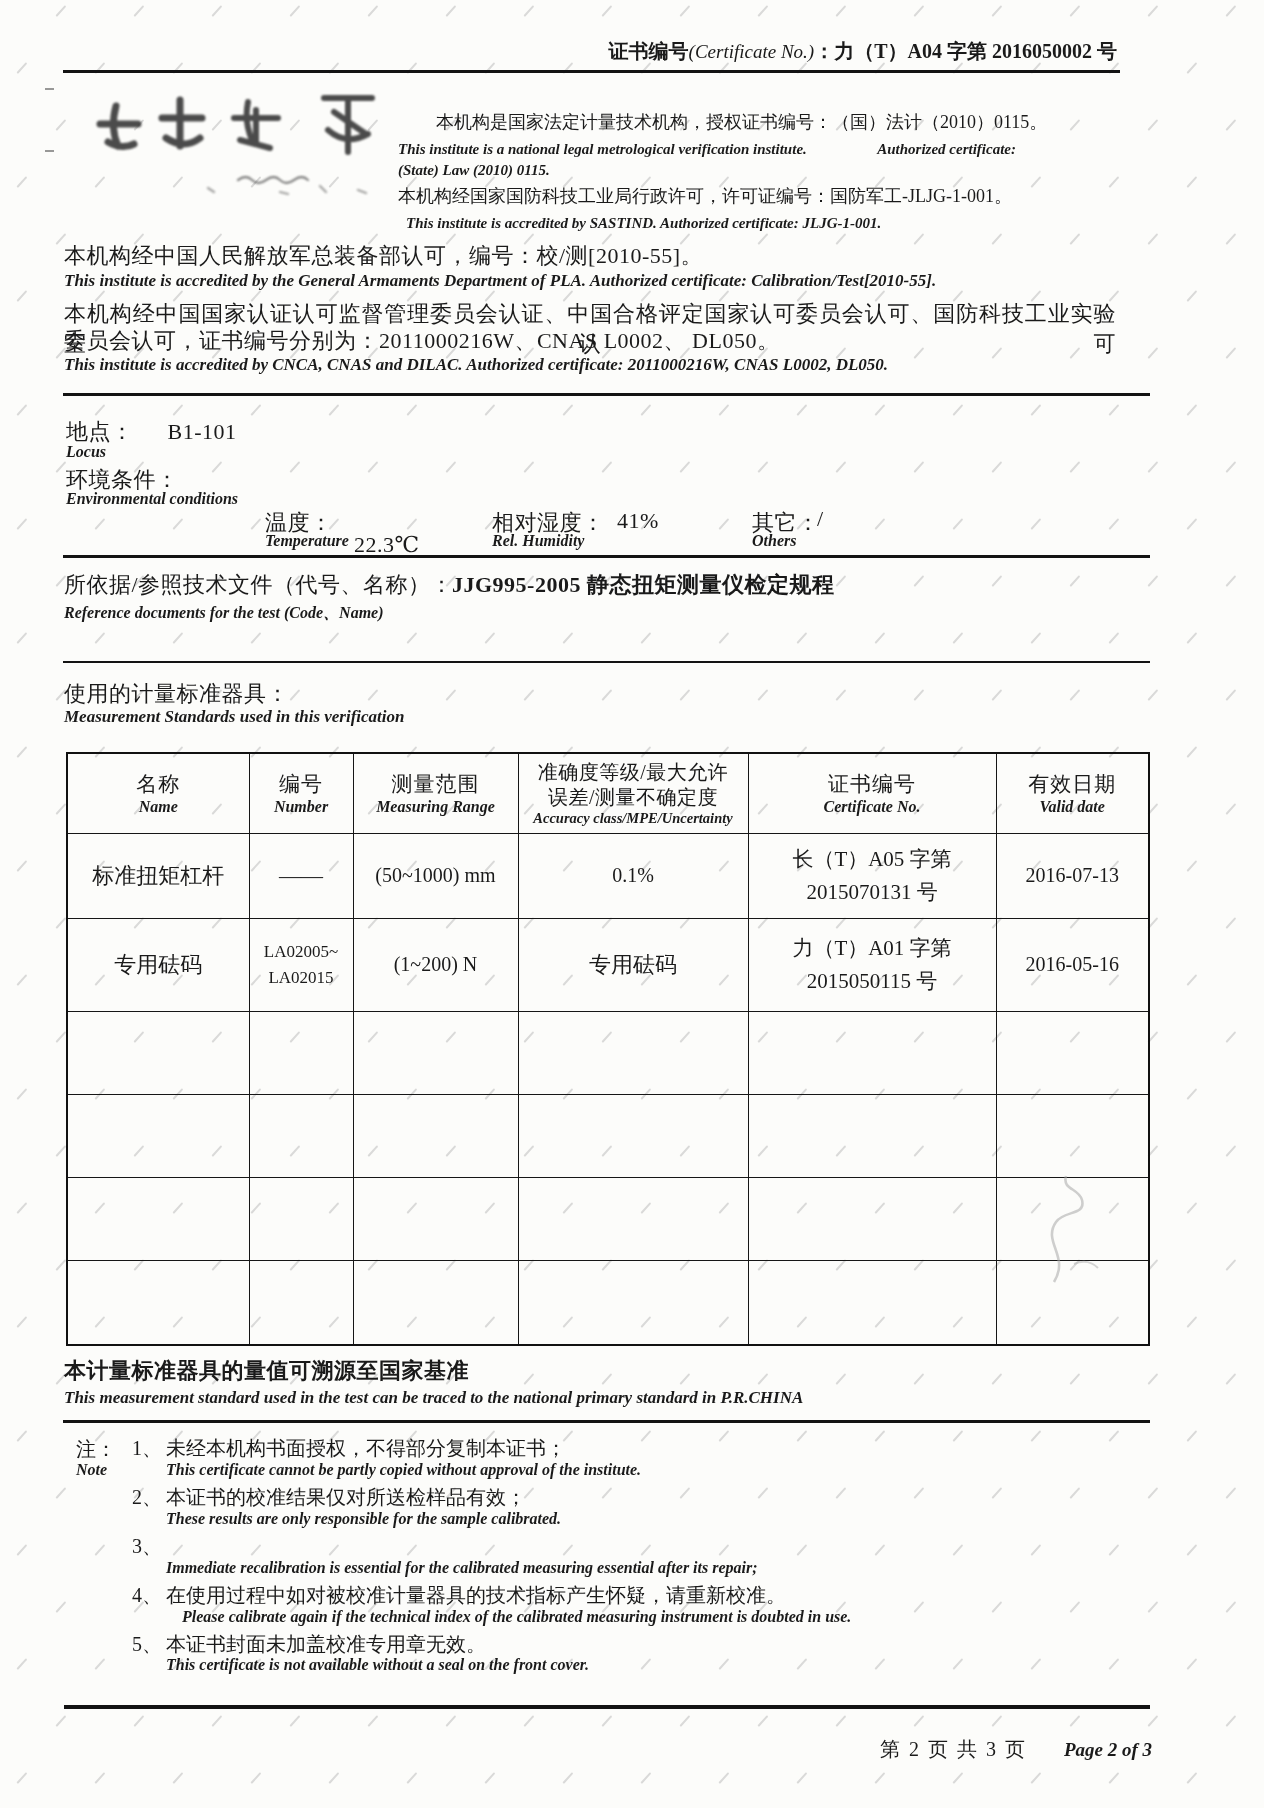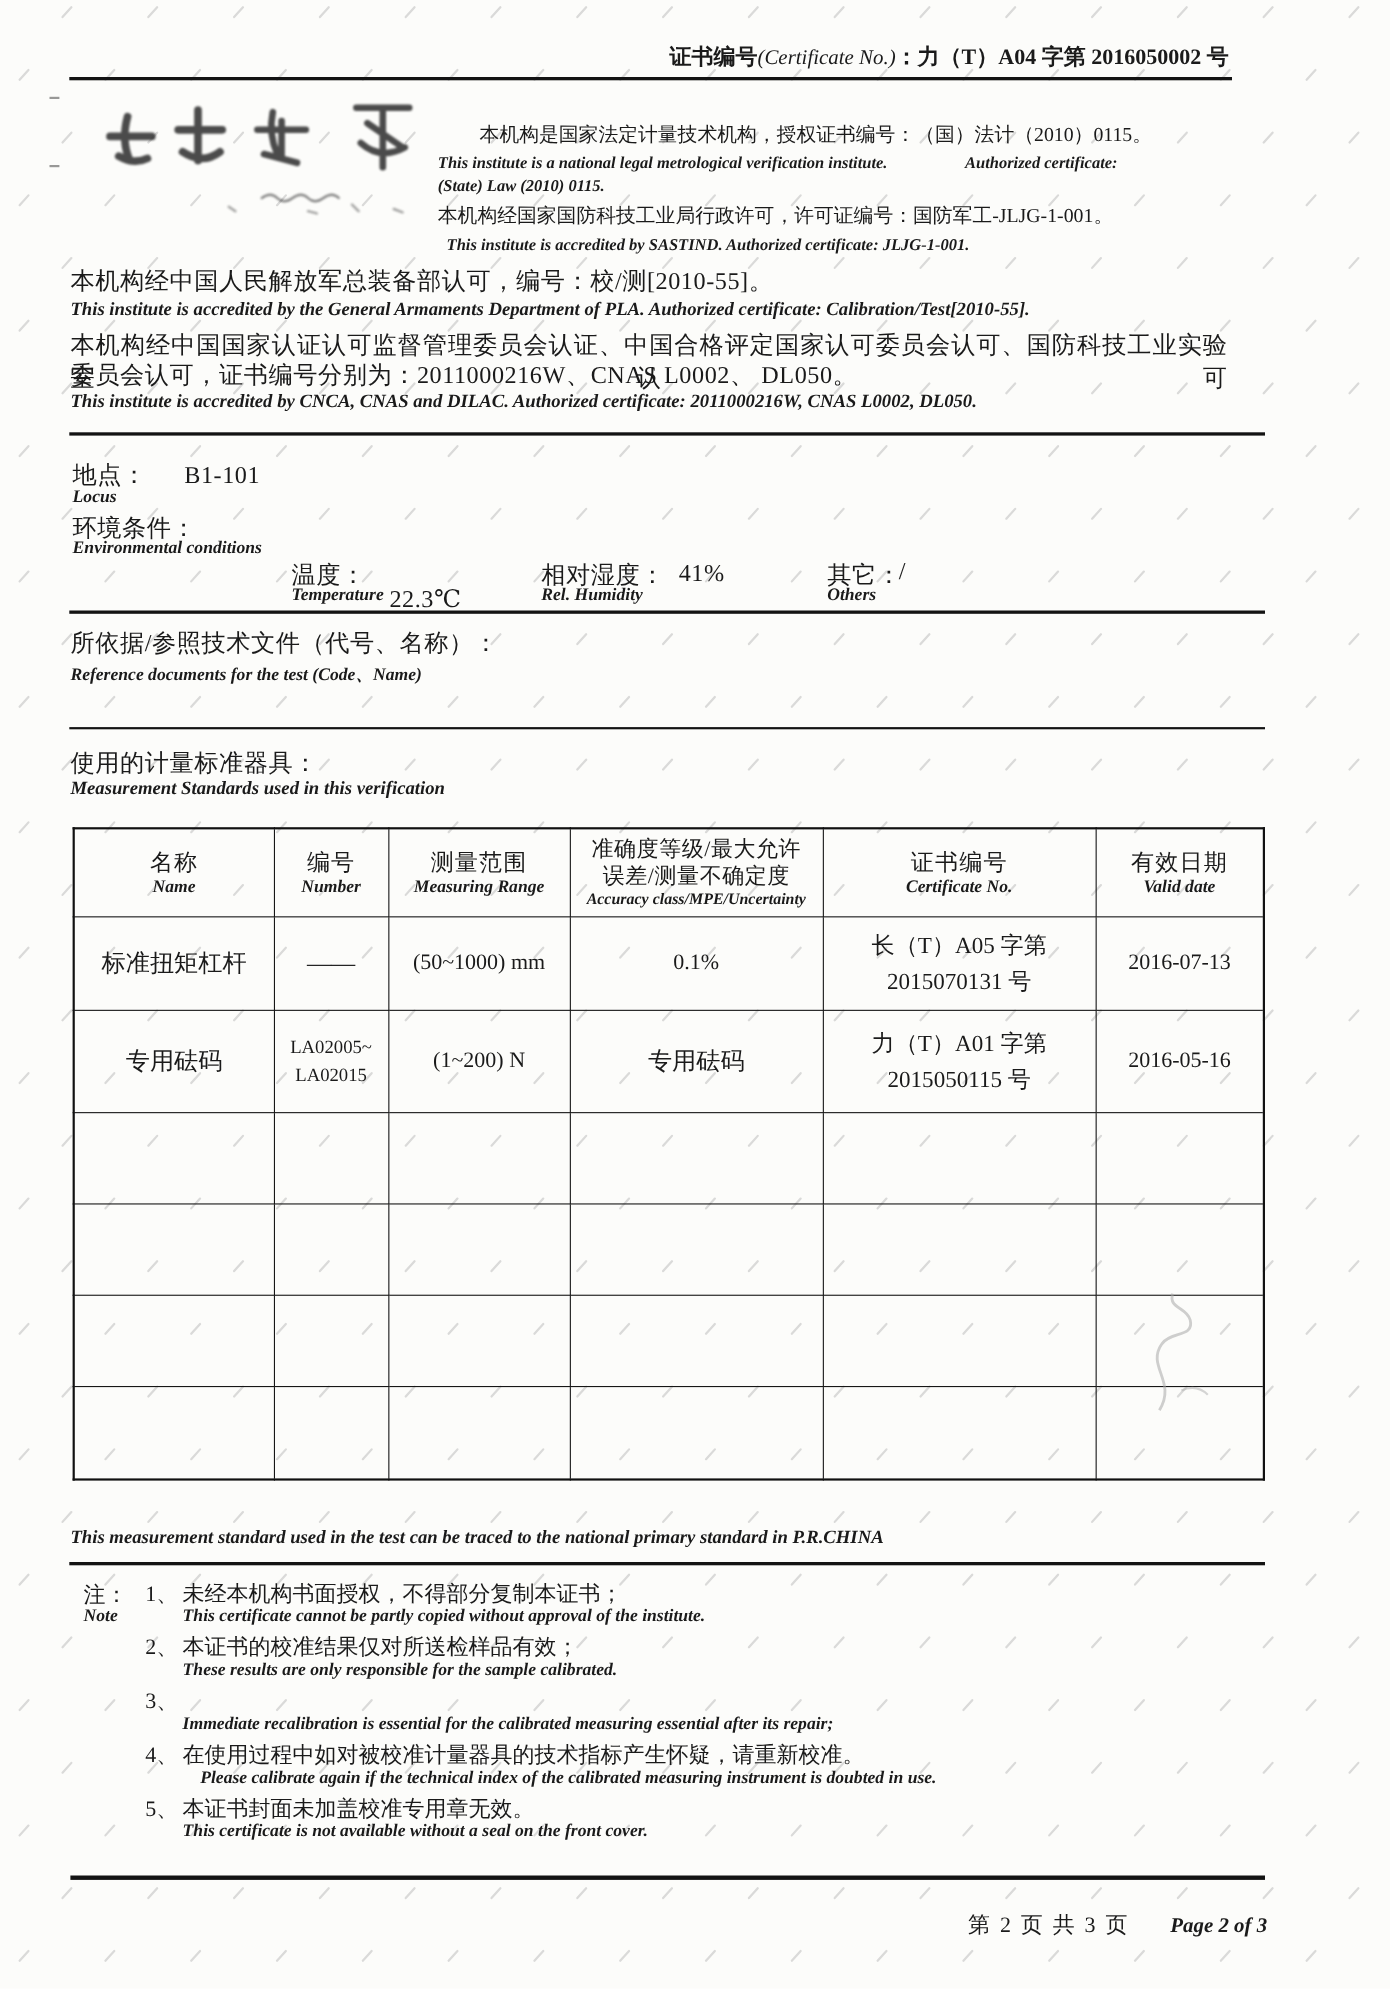--- a/index.html
+++ b/index.html
@@ -622,20 +622,21 @@
     <div class="abs zh-lg" style="top:508px;left:617px;">41%</div>
     <div class="abs zh-lg" style="top:508px;left:752px;">其它：</div>
     <div class="abs zh-lg" style="top:506px;left:817px;">/</div>
     <div class="abs en-lbl" style="top:532px;left:265px;">Temperature</div>
     <div class="abs en-lbl" style="top:532px;left:492px;">Rel. Humidity</div>
     <div class="abs en-lbl" style="top:532px;left:752px;">Others</div>
 
     <div class="rule" style="top:555px;left:63px;width:1087px;height:2.6px;"></div>
 
     <div class="abs zh-lg" style="top:570px;left:64px;">所依据/参照技术文件（代号、名称）：</div>
+    <div class="abs zh-lg" style="top:570px;left:452px;font-weight:600;">JJG995-2005 静态扭矩测量仪检定规程</div>
     <div class="abs en-lbl" style="top:603px;left:64px;">Reference documents for the test (Code、Name)</div>
 
     <div class="rule" style="top:661px;left:63px;width:1087px;height:2.2px;"></div>
 
     <div class="abs zh-lg" style="top:679px;left:64px;">使用的计量标准器具：</div>
     <div class="abs en-it" style="top:707px;left:64px;">Measurement Standards used in this verification</div>
 
     <table class="std">
       <colgroup>
         <col style="width:182px">
@@ -733,20 +734,21 @@
     </tbody>
       </table>
 
     <div class="scribble">
       <svg width="95" height="130" viewBox="0 0 95 130">
         <path d="M32,122 C48,96 20,82 34,62 C42,50 64,56 60,40 C57,28 40,30 44,16" stroke="#a9a9a9" fill="none" stroke-width="2.6"></path>
         <path d="M52,104 q14,-6 24,4" stroke="#b5b5b5" fill="none" stroke-width="2"></path>
       </svg>
     </div>
 
+    <div class="abs zh-lg" style="top:1356px;left:64px;font-weight:600;">本计量标准器具的量值可溯源至国家基准</div>
     <div class="abs en-it" style="top:1388px;left:64px;">This measurement standard used in the test can be traced to the national primary standard in P.R.CHINA</div>
 
     <div class="rule" style="top:1420px;left:63px;width:1087px;height:3px;"></div>
 
     <div class="abs zh-md" style="top:1436px;left:76px;">注：</div>
     <div class="abs en-lbl" style="top:1461px;left:76px;">Note</div>
 
     <div class="abs zh-md" style="top:1435px;left:132px;">1、</div>
     <div class="abs zh-md" style="top:1435px;left:166px;">未经本机构书面授权，不得部分复制本证书；</div>
     <div class="abs en-lbl" style="top:1461px;left:166px;">This certificate cannot be partly copied without approval of the institute.</div>

